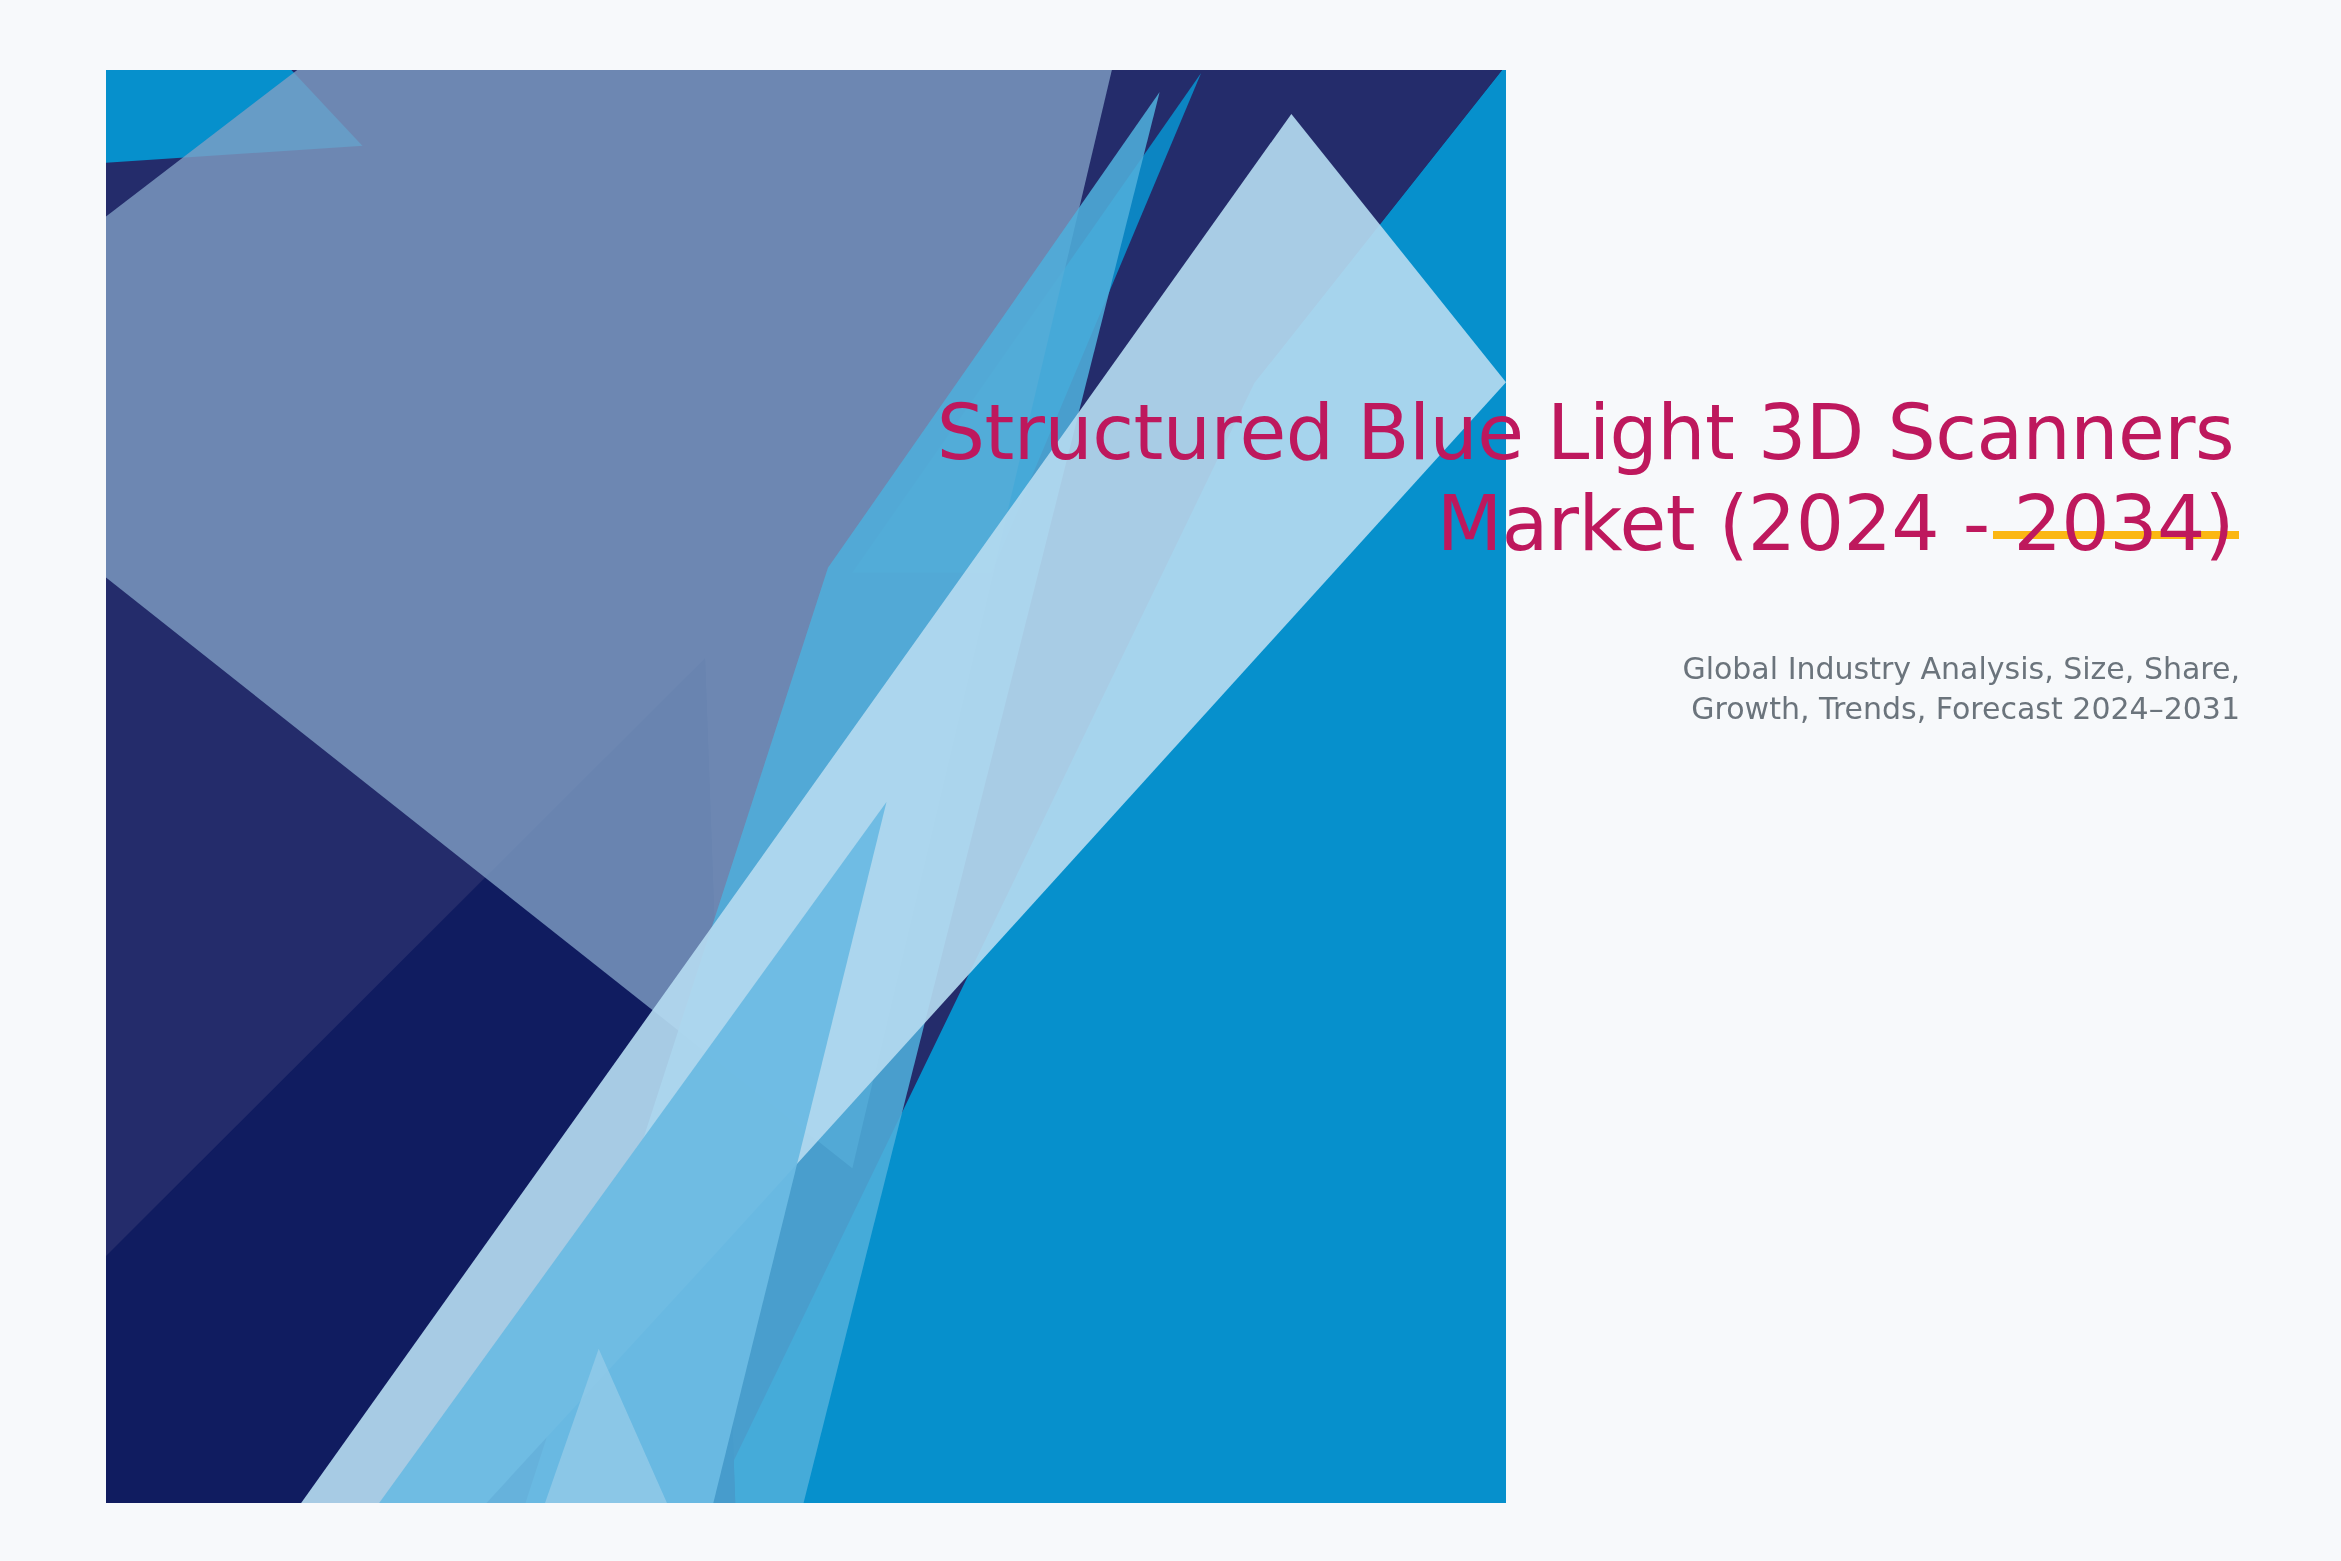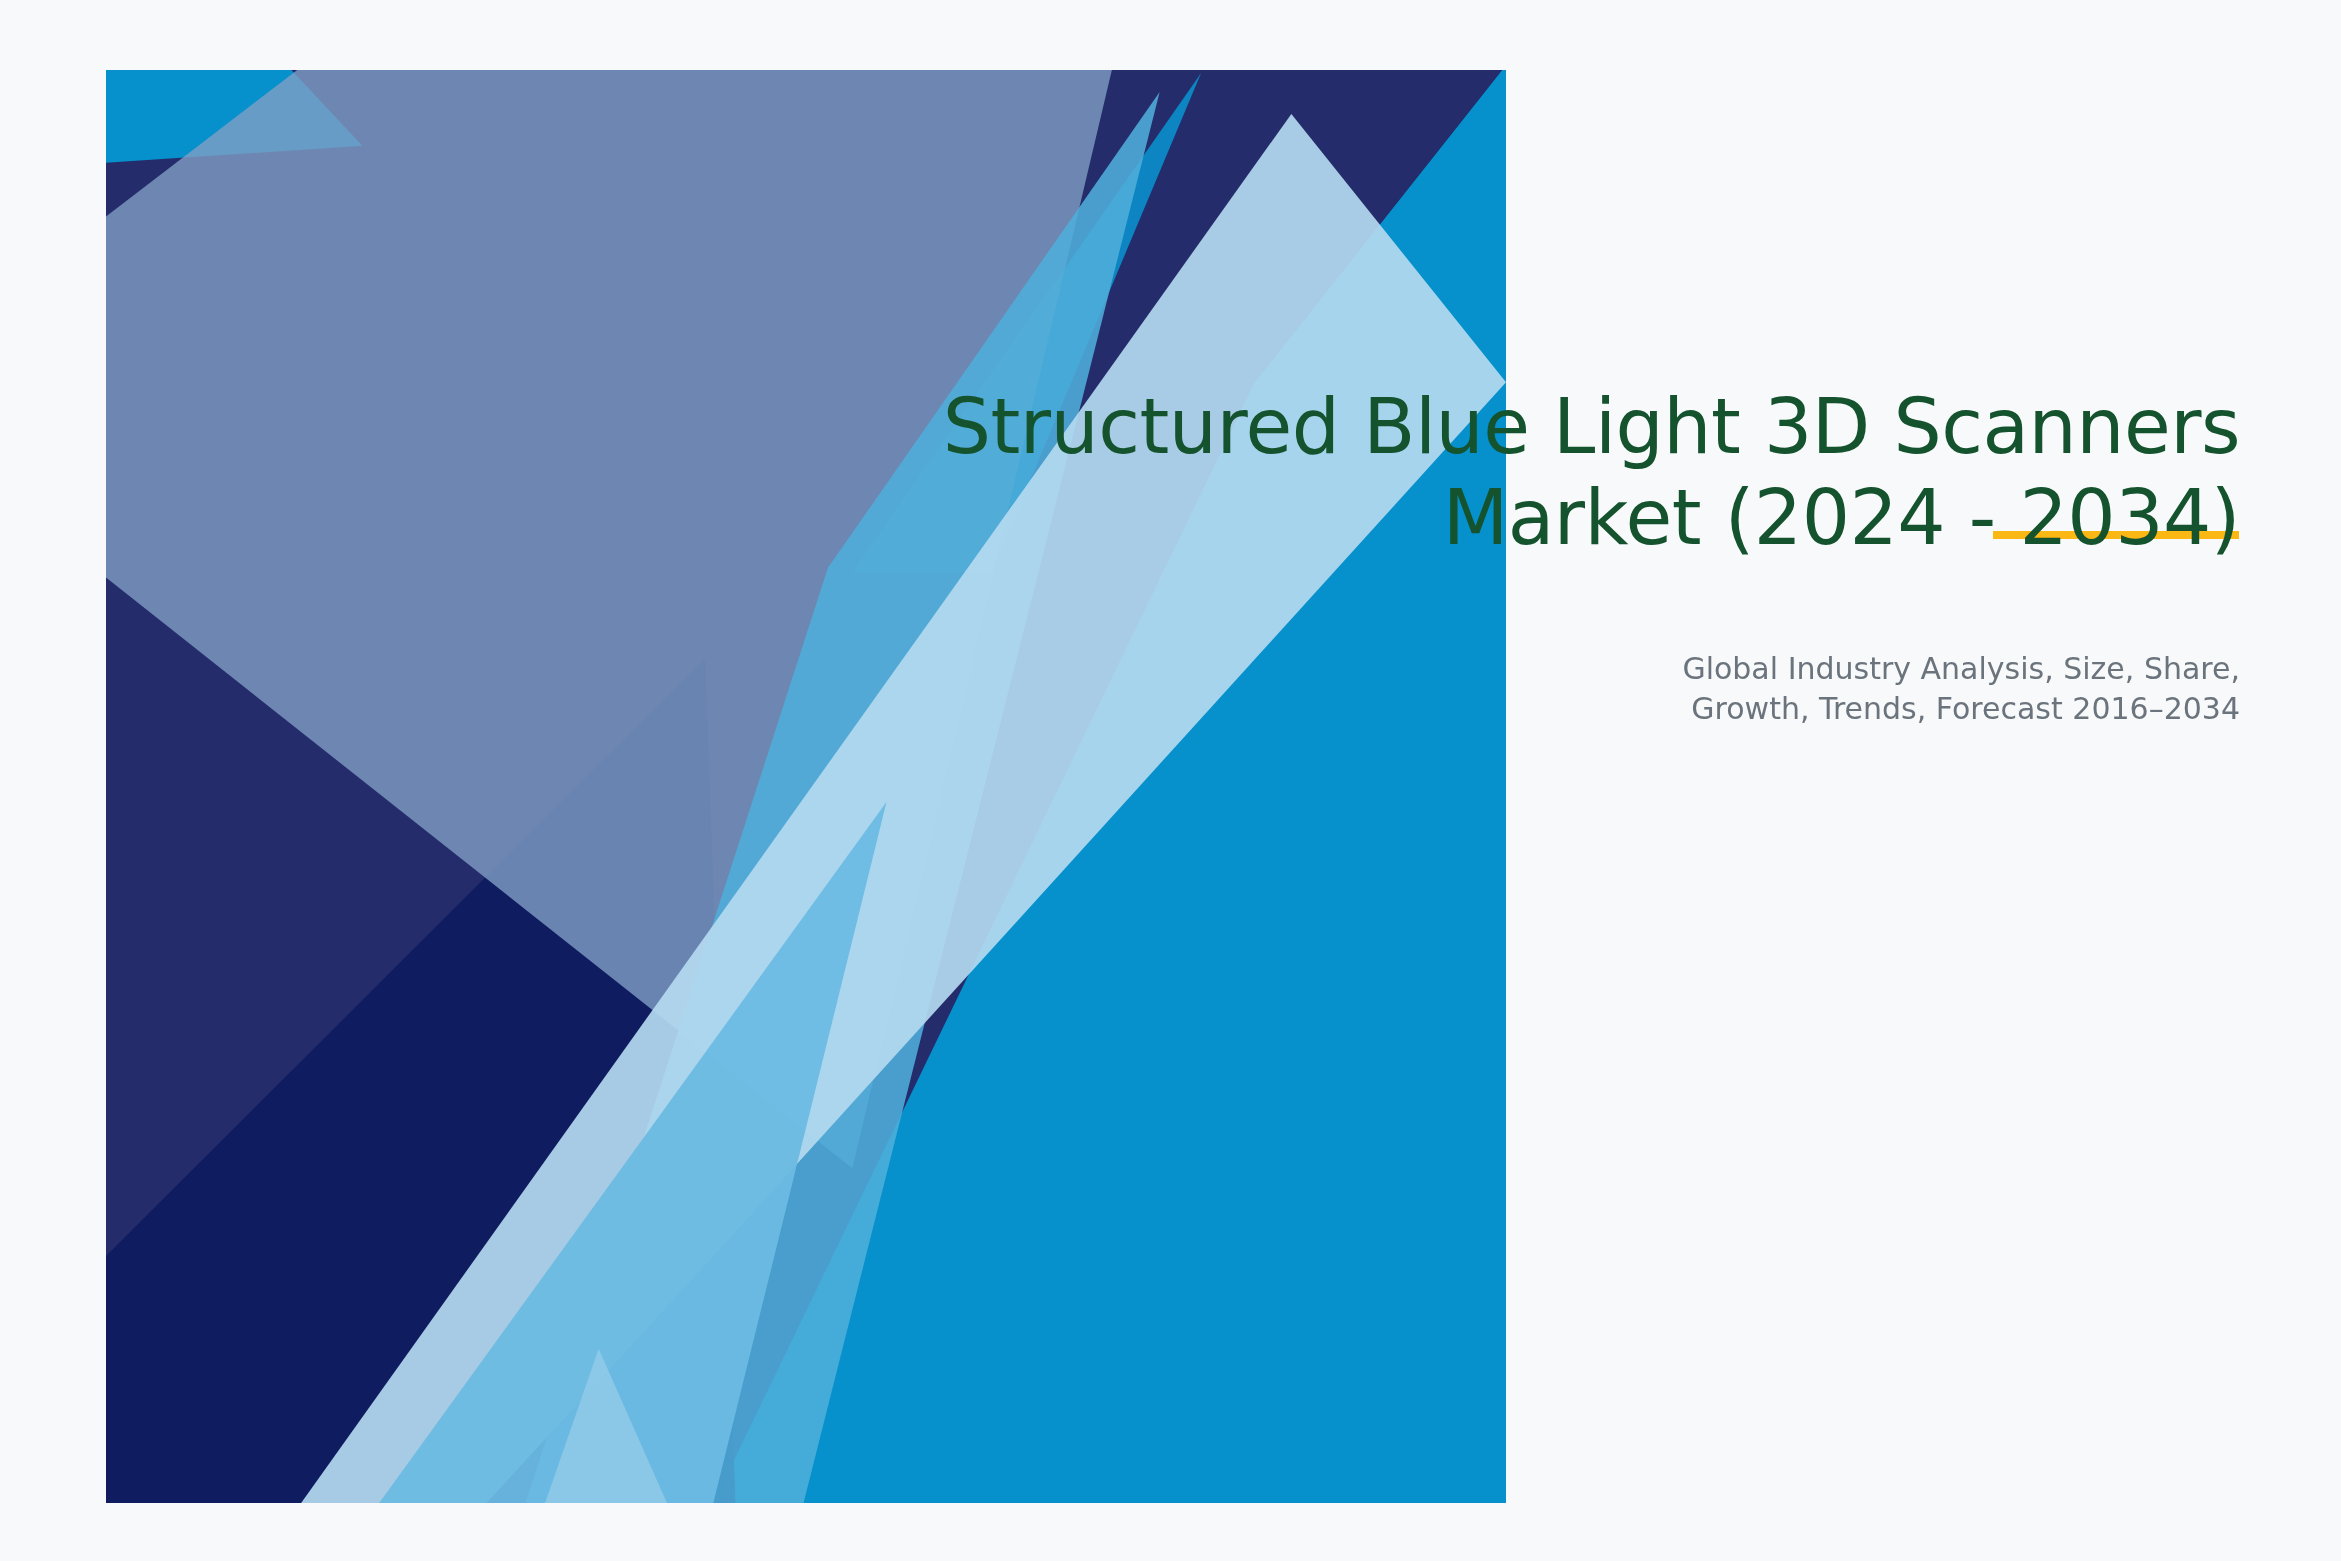--- a/index.html
+++ b/index.html
@@ -41,27 +41,27 @@
   
   #title-block {
     position: absolute;
     left: 888px;
     top: 381px;
     width: 1352px;
     text-align: right;
   }
 
   #page-title {
-    margin: 0;
+    margin: 6px;
     font-family: "DejaVu Sans", "Liberation Sans", sans-serif;
     font-weight: 400;
     font-size: 76px;
     line-height: 1.20;
     letter-spacing: -0.5px;
-    color: #14532d;
+    color: #be185d;
     position: relative;
     z-index: 3;
   }
 
   
   #title-underline {
     position: absolute;
     left: 1993px;
     top: 531px;
     width: 246px;
@@ -118,16 +118,16 @@
     </svg>
   </div>
 
   <div id="title-underline"></div>
 
   <div id="title-block">
     <h1 id="page-title">Structured Blue Light 3D Scanners Market (2024 - 2034)</h1>
   </div>
 
   <p id="page-subtitle">Global Industry Analysis, Size, Share,
-Growth, Trends, Forecast 2016–2034</p>
+Growth, Trends, Forecast 2024–2031</p>
 
 </div>
 
 
 </body></html>

